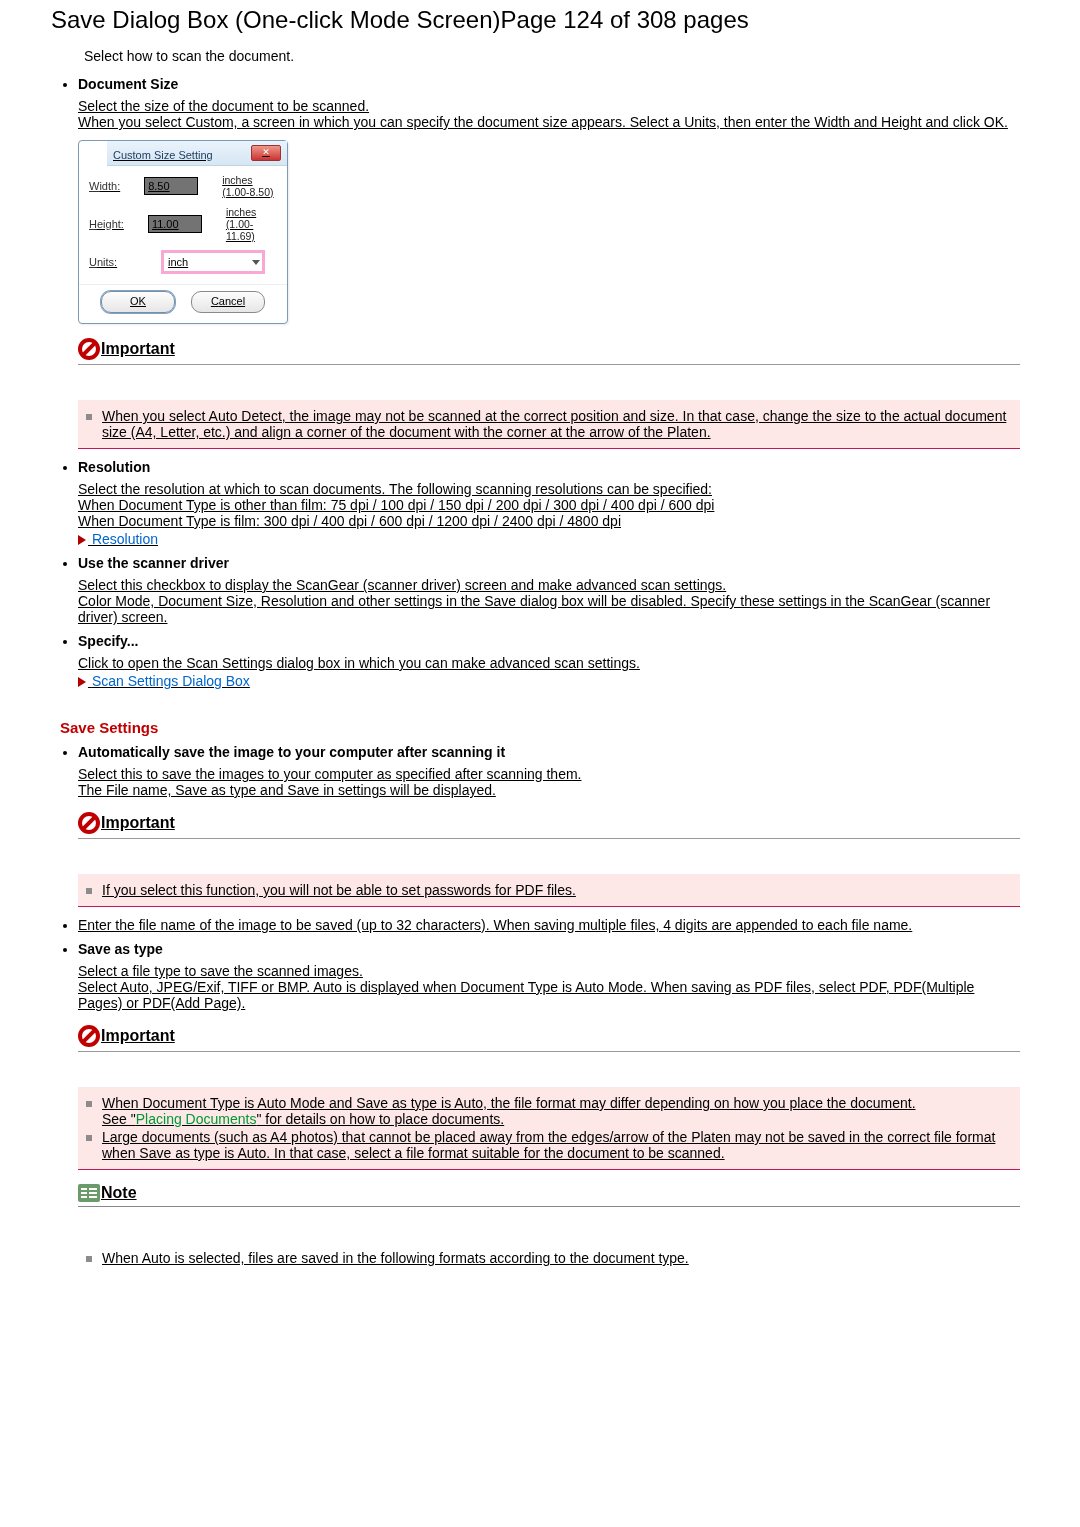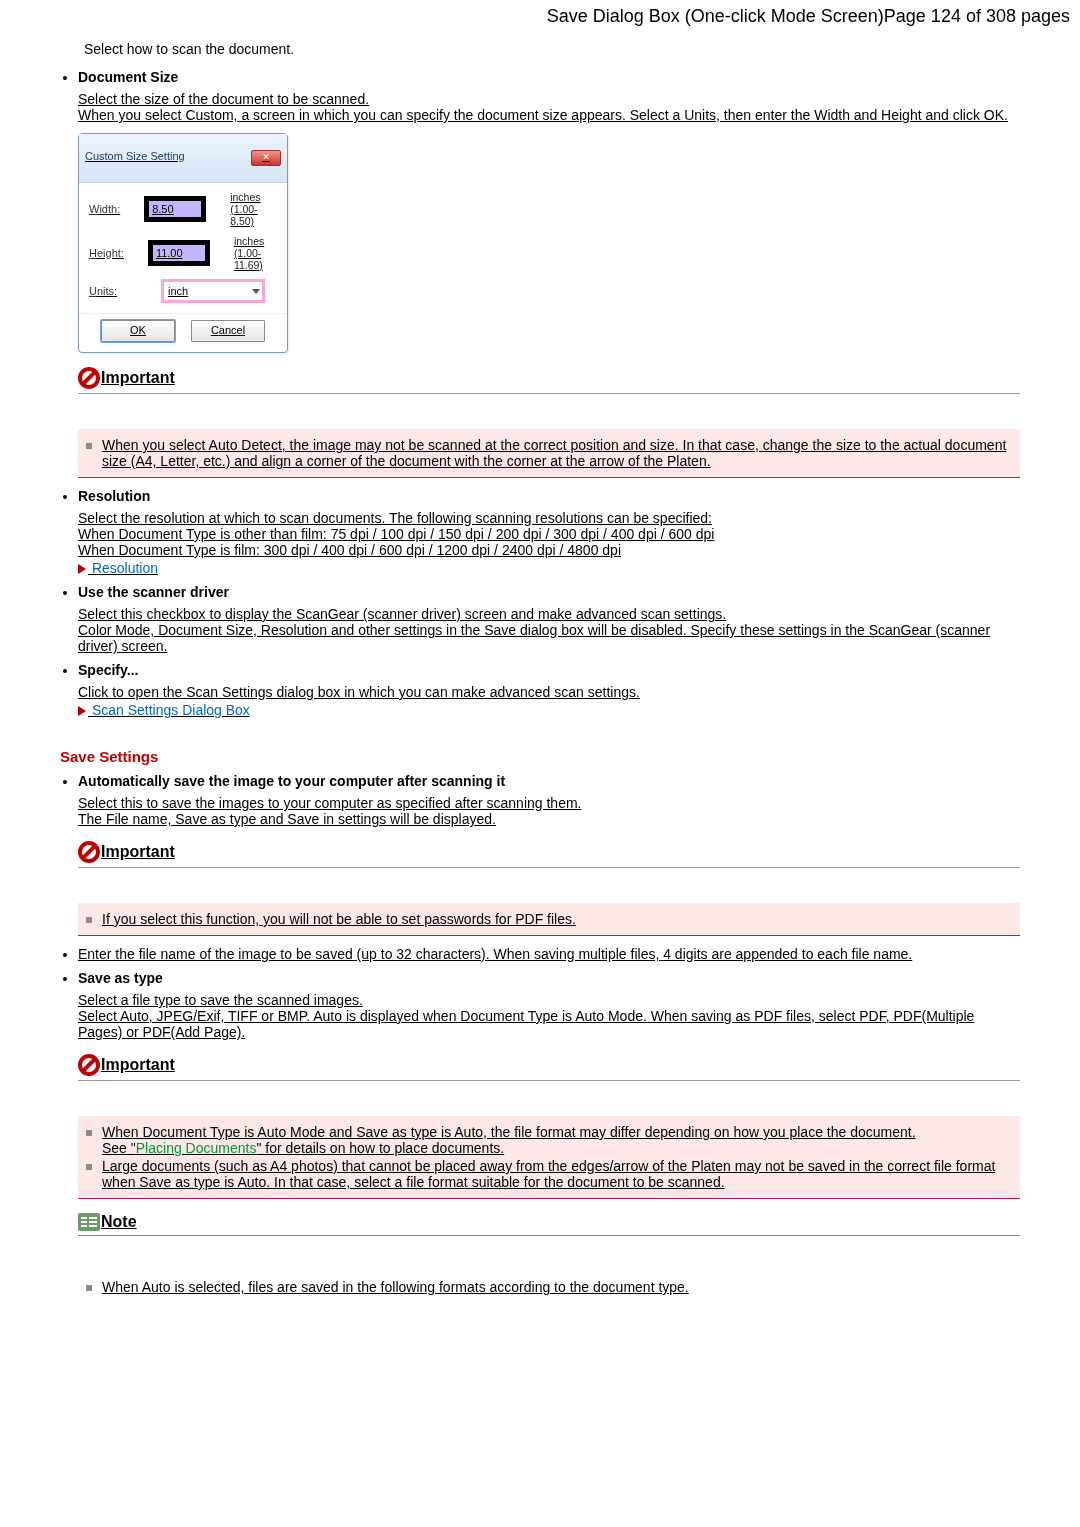--- a/index.html
+++ b/index.html
@@ -6,23 +6,24 @@
     font-family: Arial, Helvetica, sans-serif;
     font-size: 14px;
     color: #000;
     margin: 0;
     padding: 0;
     background: #fff;
     width: 1080px;
   }
   .header {
     display: flex;
-    justify-content: flex-end;
+    justify-content: flex-start;
     padding: 6px 10px 6px 6px;
-    font-size: 18px;
+    font-size: 24px;
+    margin-left: 45px;
   }
   .content {
     padding: 8px 60px 20px 60px;
   }
   .intro {
     margin-left: 24px;
     margin-bottom: 12px;
   }
   ul.topics {
     list-style: disc;
@@ -174,26 +175,27 @@
     width: 208px;
     border: 1px solid #7a9ab8;
     border-radius: 4px;
     font-size: 11px;
     margin: 10px 0 0 0;
     background: #fff;
     box-shadow: 1px 1px 2px rgba(0,0,0,.08);
   }
   .dlg-title {
     background: linear-gradient(#eaf3fb, #d6e6f4);
-    padding: 16px 6px;
+    padding: 4px 6px;
     display: flex;
     justify-content: space-between;
-    align-items: flex-start;
+    align-items: flex-end;
     border-bottom: 1px solid #c2d4e4;
     color: #1a3a5a;
+    margin-left: 28px;
   }
   .dlg-close {
     width: 28px; height: 14px;
     background: linear-gradient(#e98, #c33);
     border: 1px solid #933;
     border-radius: 2px;
     color: #fff;
     font-size: 9px;
     line-height: 12px;
     text-align: center;
@@ -208,24 +210,24 @@
     gap: 24px;
   }
   .dlg-label {
     width: 48px;
     color: #333;
   }
   .dlg-label .u { text-decoration: underline; }
   .dlg-input {
     width: 46px;
     height: 16px;
-    border: 5px solid #000000;
+    border: 1px solid #000000;
     font-size: 11px;
     padding: 0 3px;
-    background: #c4b5fd;
+    background: #737373;
   }
   .dlg-select {
     width: 92px;
     height: 18px;
     border: 3px solid #f9a8d4;
     display: flex;
     justify-content: space-between;
     align-items: center;
     padding: 0 2px 0 4px;
     font-size: 11px;
@@ -245,21 +247,21 @@
     display: flex;
     justify-content: center;
     gap: 16px;
     padding: 6px 0 10px 0;
     border-top: 1px solid #eee;
   }
   .dlg-btn {
     width: 72px;
     height: 20px;
     border: 1px solid #8a8a8a;
-    border-radius: 1px;
+    border-radius: 10px;
     background: linear-gradient(#fdfdfd, #e6e6e6);
     font-size: 11px;
     line-height: 18px;
     text-align: center;
   }
   .dlg-btn.default {
     box-shadow: 0 0 0 1px #6fa8dc;
   }
 </style>
 </head>

